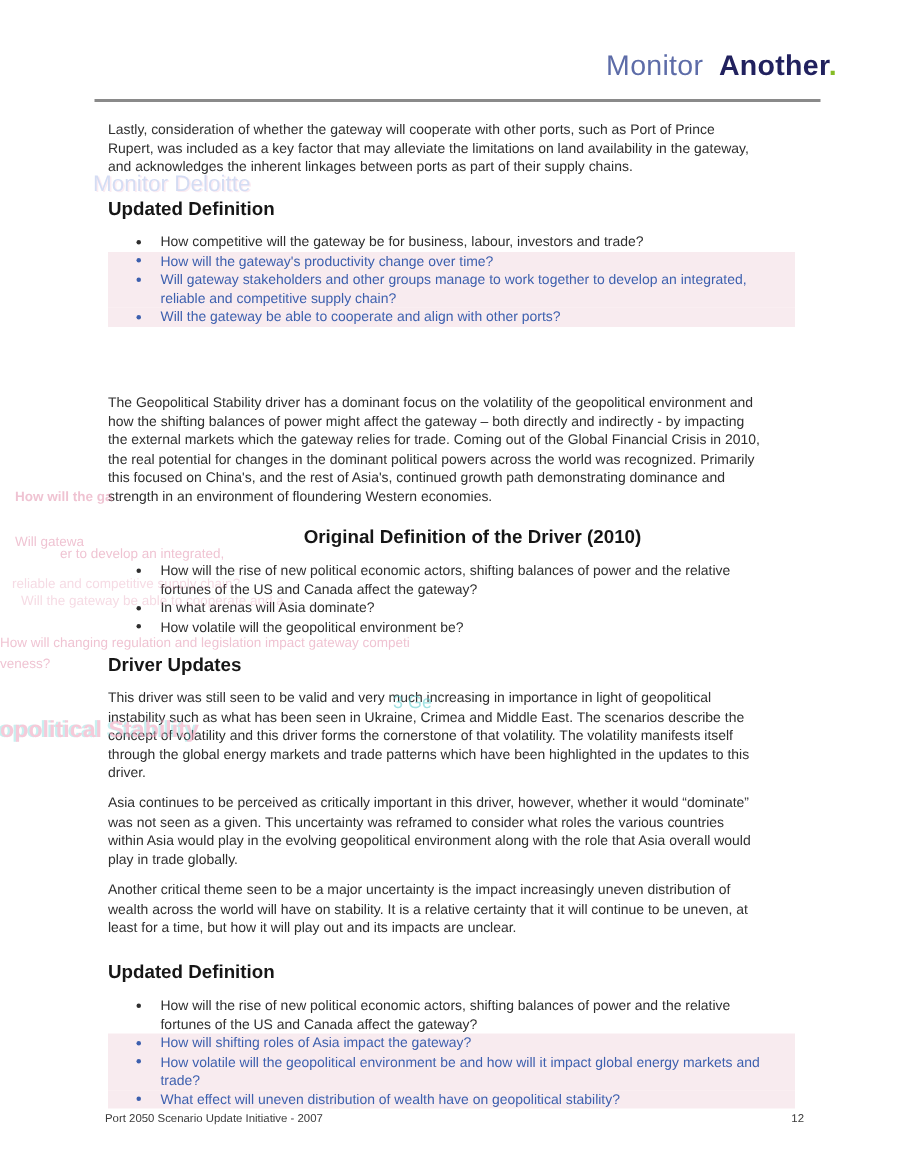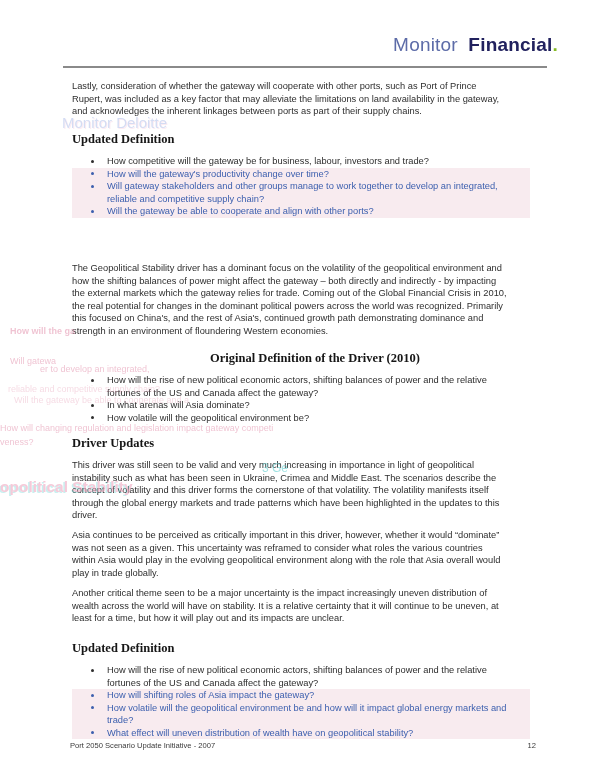--- a/index.html
+++ b/index.html
@@ -26,21 +26,20 @@
   
   .block{
     position:absolute;left:72px;width:486px;
     font-size:9.3px;line-height:12.5px;
     white-space:pre-line;
   }
   .h-small{
     position:absolute;left:72px;width:486px;
     font-size:12.5px;font-weight:700;color:#161616;
     white-space:nowrap;
-    font-family:Liberation Serif, serif;
   }
   .h-blue{
     position:absolute;left:72px;width:500px;
     font-size:15.5px;font-weight:700;color:#3e97d4;
     white-space:nowrap;
   }
   .h-blue .num{margin-right:11px;}
   
   .blist{position:absolute;left:72px;width:458px;}
   .brow{
@@ -107,21 +106,21 @@
   #h-upd2{top:641px;}
   #list3{top:664px;}
 </style>
 </head>
 <body>
 
 <div class="page">
 
   <div class="brand">
     <span class="monitor">Monitor</span>
-    <span class="deloitte">Financial</span><span class="dot">.</span>
+    <span class="deloitte">Another</span><span class="dot">.</span>
   </div>
   <div class="rule"></div>
 
   <div id="intro" class="block">Lastly, consideration of whether the gateway will cooperate with other ports, such as Port of Prince
 Rupert, was included as a key factor that may alleviate the limitations on land availability in the gateway,
 and acknowledges the inherent linkages between ports as part of their supply chains.</div>
 
   <div id="h-upd1" class="h-small">Updated Definition</div>
   <div id="list1" class="blist">
     <div class="brow"><span class="dotmark"></span><span>How competitive will the gateway be for business, labour, investors and trade?</span></div>

